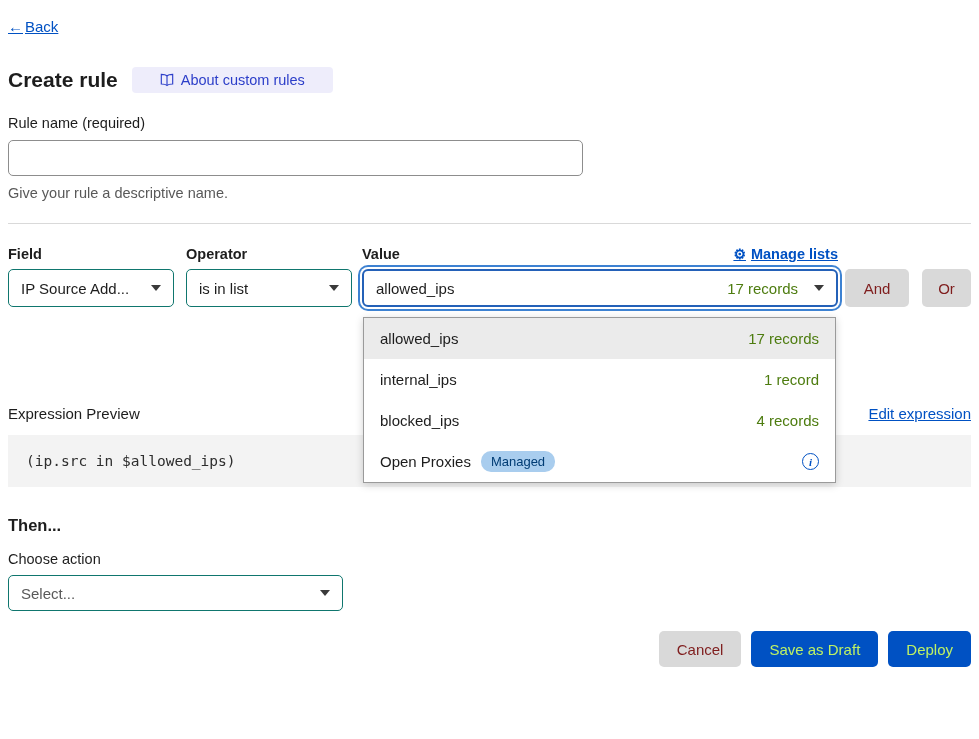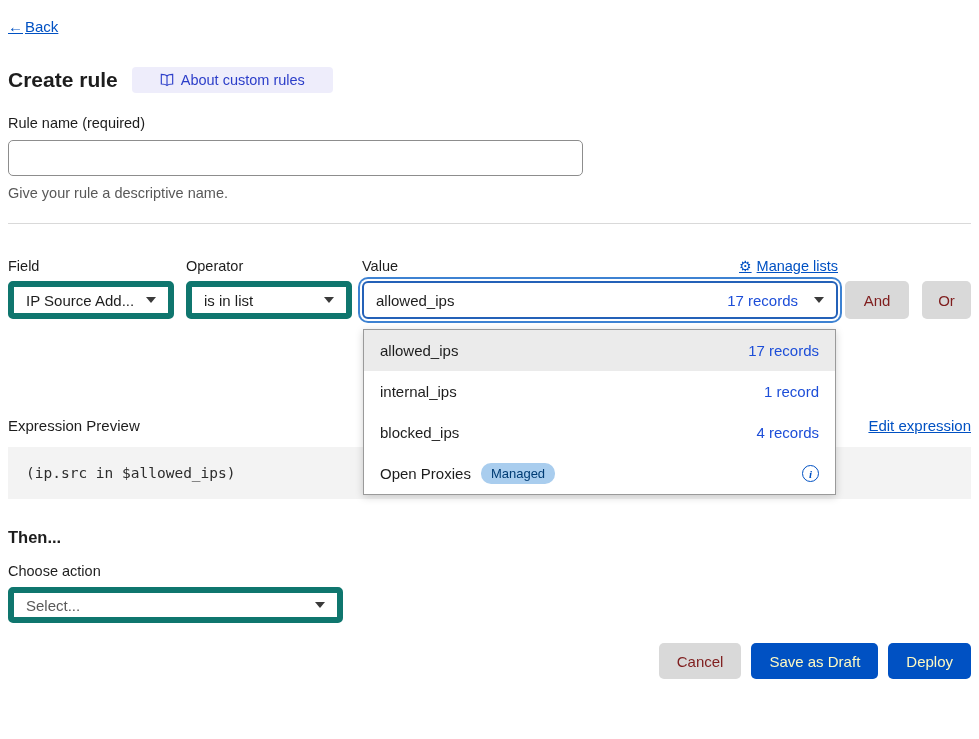--- a/index.html
+++ b/index.html
@@ -89,24 +89,25 @@
 
   .section-title {
     margin-top: 22px;
     font-size: 16.5px;
     font-weight: 700;
     color: #1d1d1d;
   }
 
   
   .col-labels {
-    margin-top: 34px;
+    margin-top: 22px;
     display: flex;
     align-items: flex-start;
     font-size: 14.5px;
+    font-weight: bold;
   }
   .col-label-field    { width: 166px; margin-right: 12px; }
   .col-label-operator { width: 166px; margin-right: 10px; }
   .col-label-value    { width: 476px; display: flex; justify-content: space-between; align-items: center; }
   .manage-lists-link {
     color: #0051c3;
     text-decoration: underline;
     font-size: 14.5px;
     display: inline-flex;
     align-items: center;
@@ -115,21 +116,21 @@
   .gear-icon { font-size: 14px; text-decoration: none; display: inline-block; }
 
   
   .controls-row {
     margin-top: 7px;
     display: flex;
     align-items: center;
   }
   .select {
     height: 38px;
-    border: 6px solid #0f766e;
+    border: 1px solid #0f766e;
     border-radius: 5px;
     background: #fff;
     display: flex;
     align-items: center;
     justify-content: space-between;
     padding: 0 12px;
     font-size: 15px;
     cursor: pointer;
   }
   .select-field    { width: 166px; margin-right: 12px; }
@@ -189,21 +190,21 @@
     font-size: 15px;
     cursor: pointer;
     background: #fff;
   }
   .dropdown-item.selected { background: #ebebeb; }
   .dropdown-item .opt-left {
     display: flex;
     align-items: center;
     gap: 10px;
   }
-  .opt-count { color: #1d4ed8; }
+  .opt-count { color: #4d7c0f; }
   .managed-badge {
     background: #a9cdee;
     color: #003c74;
     border-radius: 10px;
     padding: 2px 10px;
     font-size: 13px;
     line-height: 17px;
   }
   .info-icon {
     width: 17px;
@@ -258,21 +259,21 @@
 
   
   .footer {
     margin-top: 20px;
     display: flex;
     justify-content: flex-end;
     align-items: flex-end;
     gap: 10px;
   }
   .footer .btn { height: 36px; padding: 0 18px; }
-  .btn-primary { background: #0051c3; color: #fef9c3; }
+  .btn-primary { background: #0051c3; color: #bef264; }
   .btn-cancel { min-width: 81px; }
 </style>
 </head>
 <body>
 
 <div class="page">
 
   <a class="back-link">
     <span>←</span>
       <span>Back</span>

